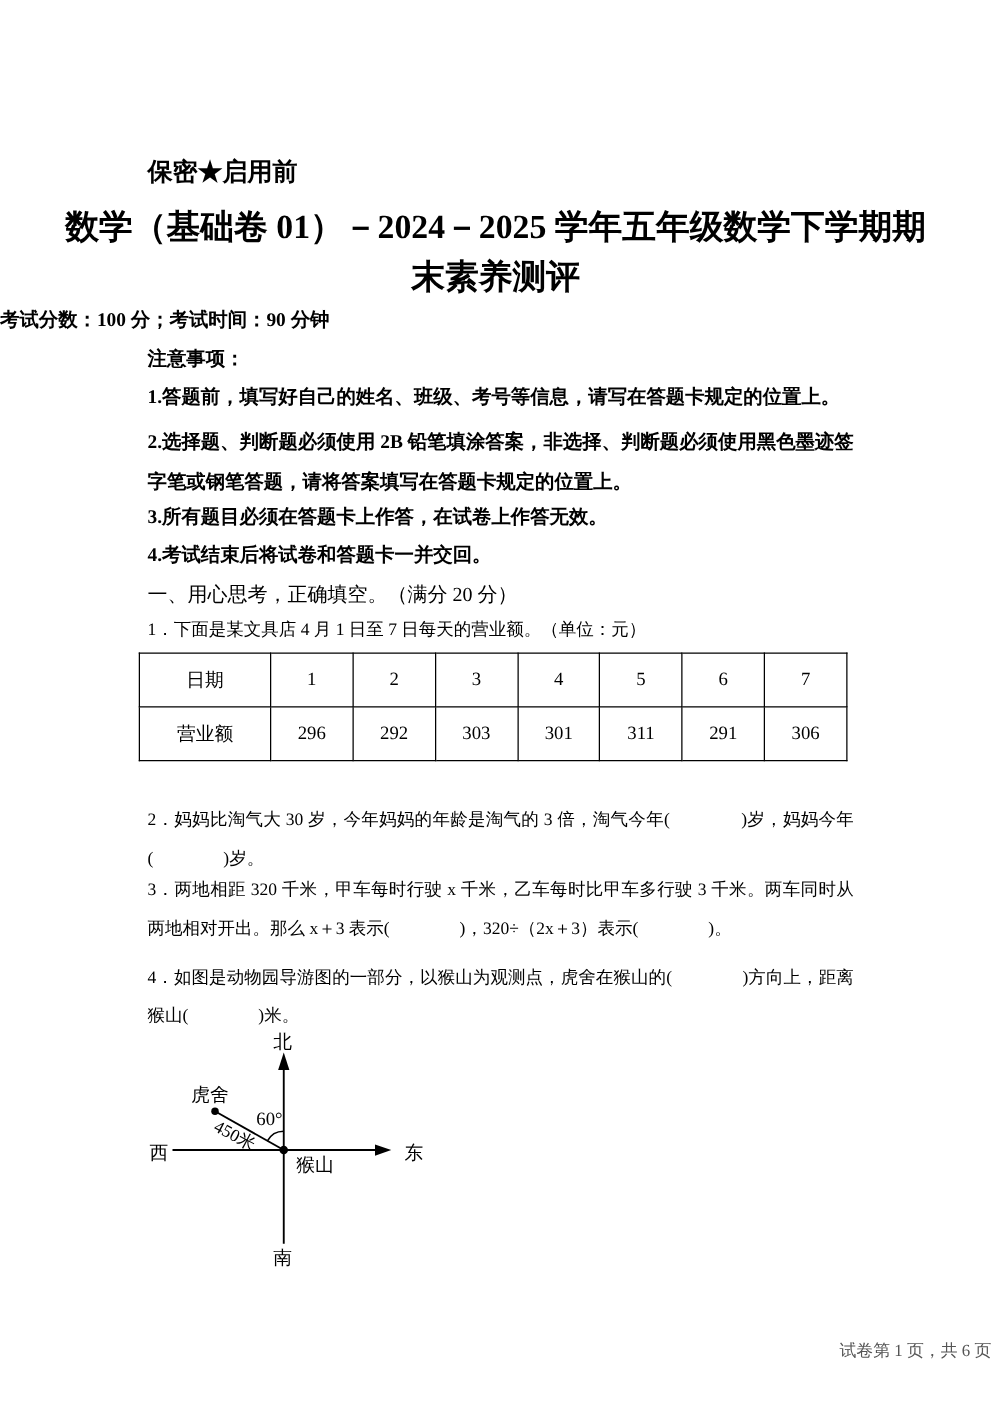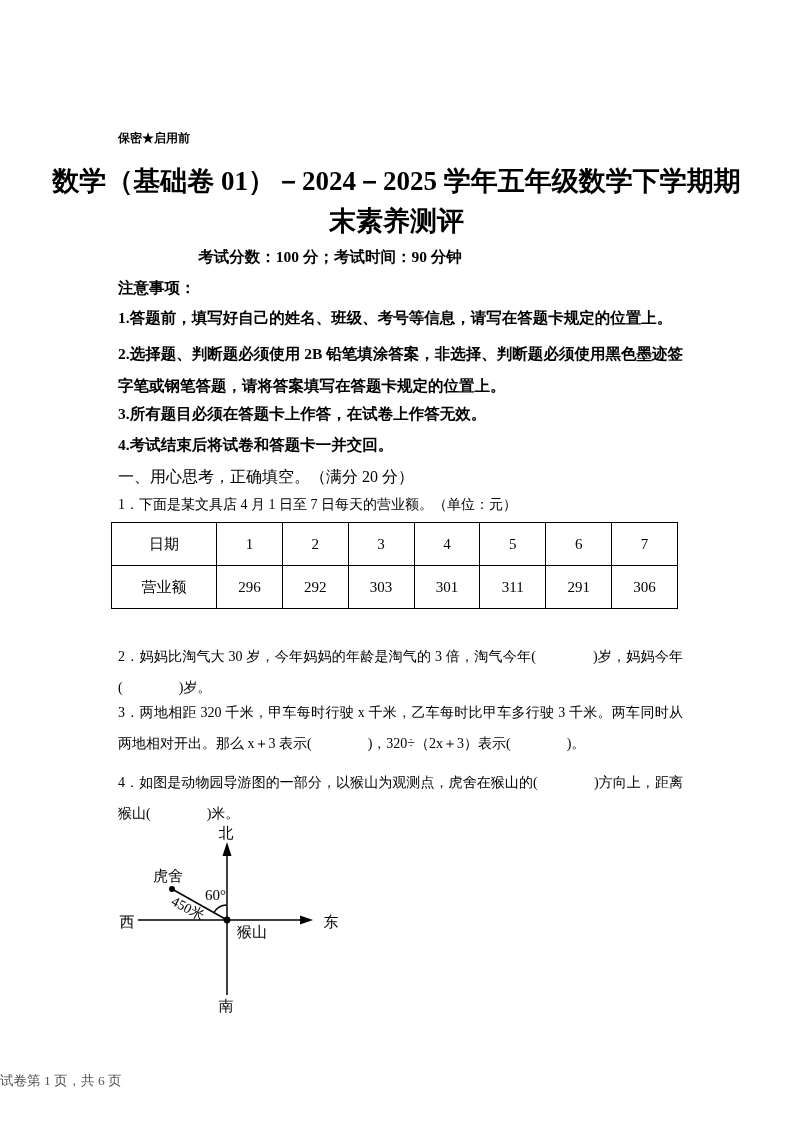--- a/index.html
+++ b/index.html
@@ -3,26 +3,26 @@
 <meta charset="utf-8">
 <style>
   html,body { margin:0; padding:0; background:#fff; }
   .page {
     position:relative; width:793px; height:1122px; background:#ffffff;
     font-family:"Liberation Serif","DejaVu Serif",serif; color:#000;
     overflow:hidden;
   }
   .abs { position:absolute; }
 
-  .confidential { left:118px; top:128px; font-size:12px; font-weight:700; line-height:20px;text-align:right; }
+  .confidential { left:118px; top:128px; font-size:20px; font-weight:700; line-height:20px;text-align:right; }
 
   .title { left:0; width:793px; top:161px; text-align:center;
            font-size:27px; font-weight:700; line-height:40px; }
 
-  .exam-info { left:0; width:660px; top:246px; text-align:center;
+  .exam-info { left:0; width:660px; top:246px; 
                font-size:15.5px; font-weight:700; line-height:22px; }
 
   .notice { left:118px; width:565px; font-size:15.5px; font-weight:700;
             line-height:31.5px; text-align:justify; text-justify:inter-ideograph; }
   .n-head { top:272px; }
   .n-1 { top:302px; }
   .n-2 { top:338px; }
   .n-3 { top:398px; }
   .n-4 { top:429px; }
 
@@ -42,21 +42,21 @@
                   font-size:15px; }
   table.revenue td { border:1px solid #000; height:42px; text-align:center;
                      vertical-align:middle; padding:0; }
   table.revenue td.label-col { width:104px; }
 
   .diagram { left:100px; top:820px; }
   .diagram text { font-family:"Liberation Serif","DejaVu Serif",serif;
                   font-size:15px; fill:#000; }
   .diagram text.small { font-size:14px; }
 
-  .footer { left:0; width:793px; top:1072px; text-align:left;
+  .footer { left:0; width:793px; top:1072px; text-align:right;
             font-size:13.5px; color:#555; line-height:18px; }
 </style>
 </head>
 <body>
 
 <div class="page">
 
   <div class="abs confidential">保密★启用前</div>
 
   <div class="abs title">

